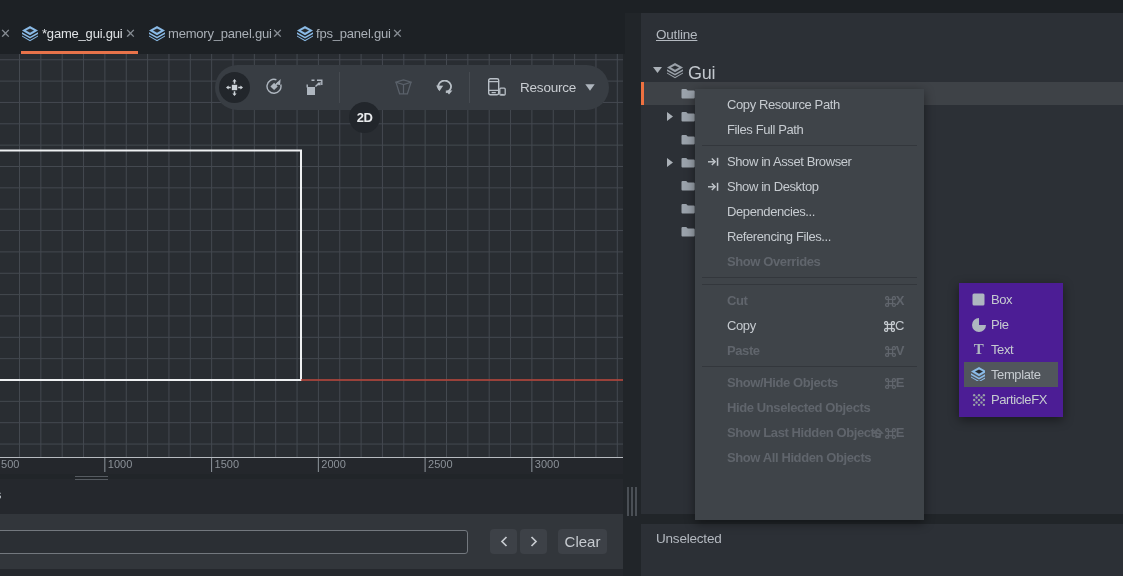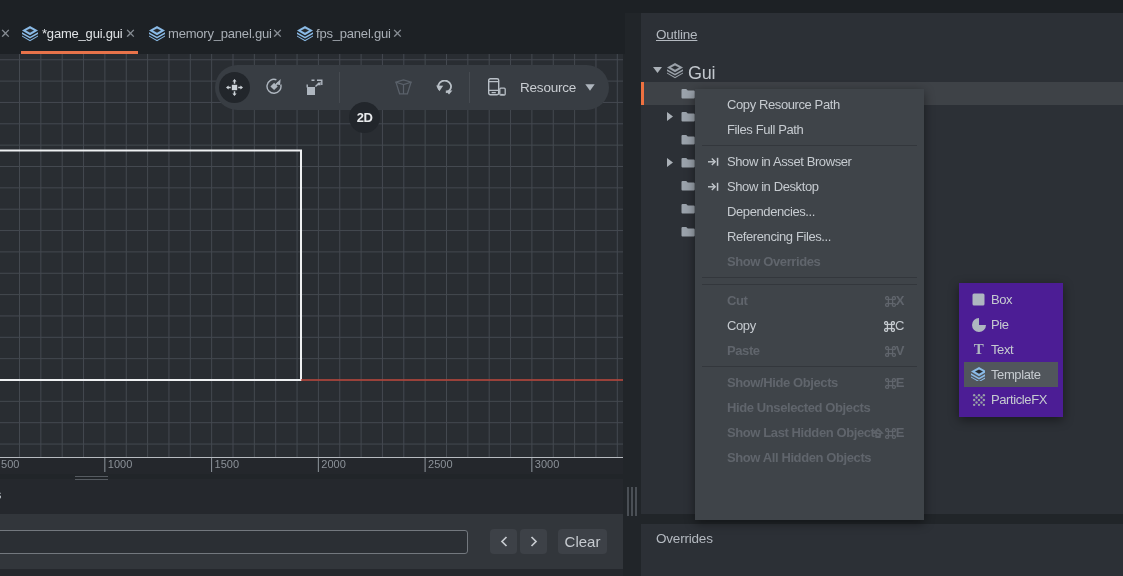--- a/index.html
+++ b/index.html
@@ -333,21 +333,21 @@
       </div>
     <div class="trow" style="top:207px;">
       <svg style="position:absolute;left:39px;top:5.5px" width="14" height="11">
           <use href="#g-folder"></use>
         </svg>
       <span class="lbl" style="left:60px;">Particles</span>
       </div>
   </div>
 
   <div id="props" class="abs">
-    <span class="paneltitle" style="top:7px;">Overrides</span>
+    <span class="paneltitle" style="top:7px;">Unselected</span>
   </div>
 
   <div id="menu" class="abs">
     <div class="mi">Copy Resource Path</div>
     <div class="mi">Files Full Path</div>
     <div class="msep"></div>
     <div class="mi"><svg class="micon" style="top:7.5px;left:7.5px" width="12" height="10">
           <use href="#g-arrowbar"></use>
         </svg>Show in Asset Browser</div>
     <div class="mi"><svg class="micon" style="top:7.5px;left:7.5px" width="12" height="10">

